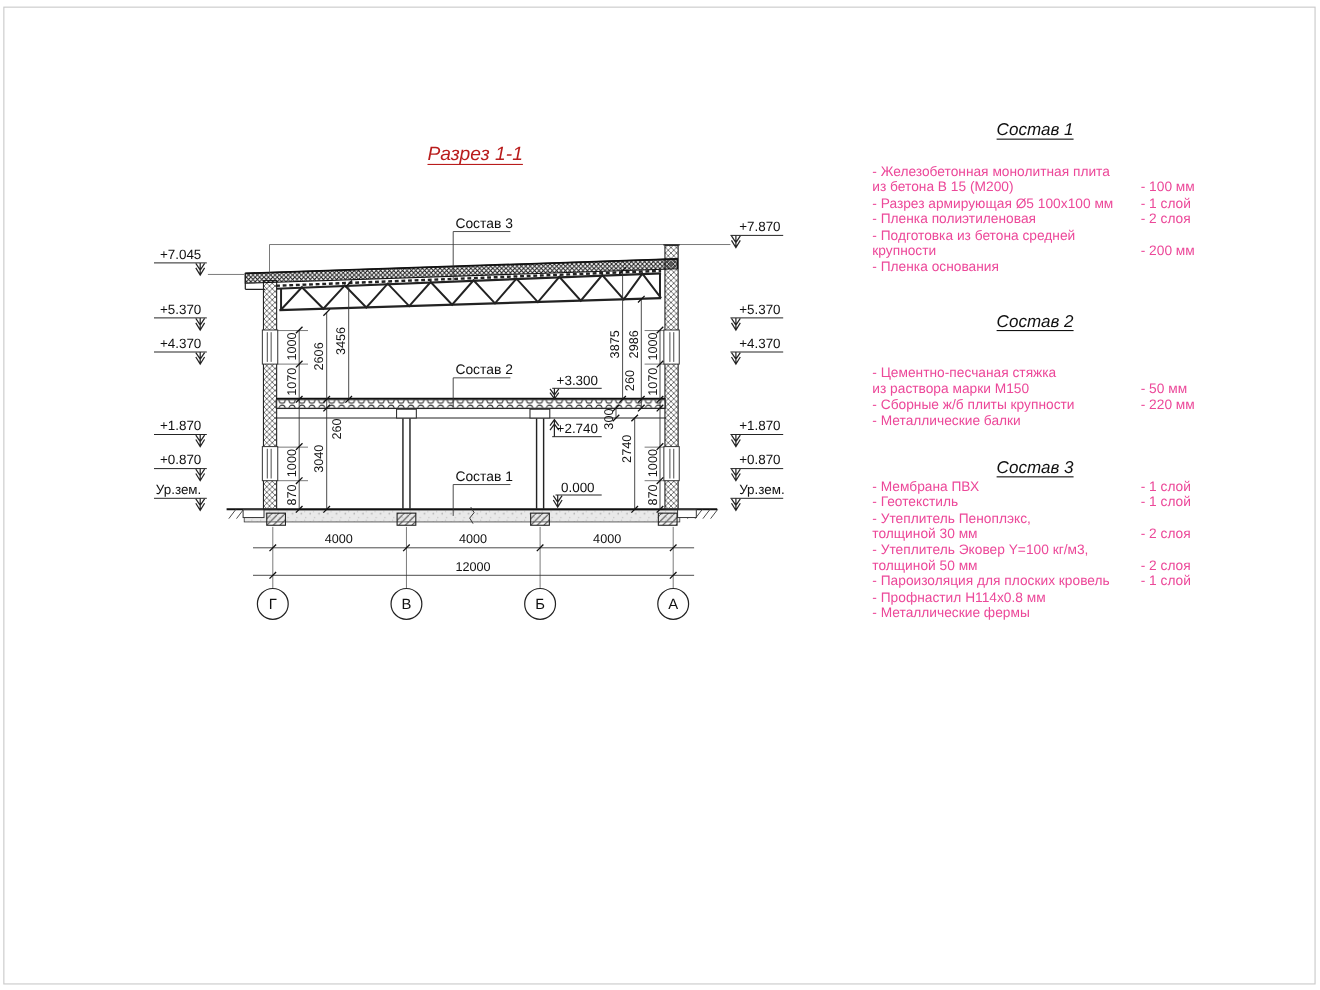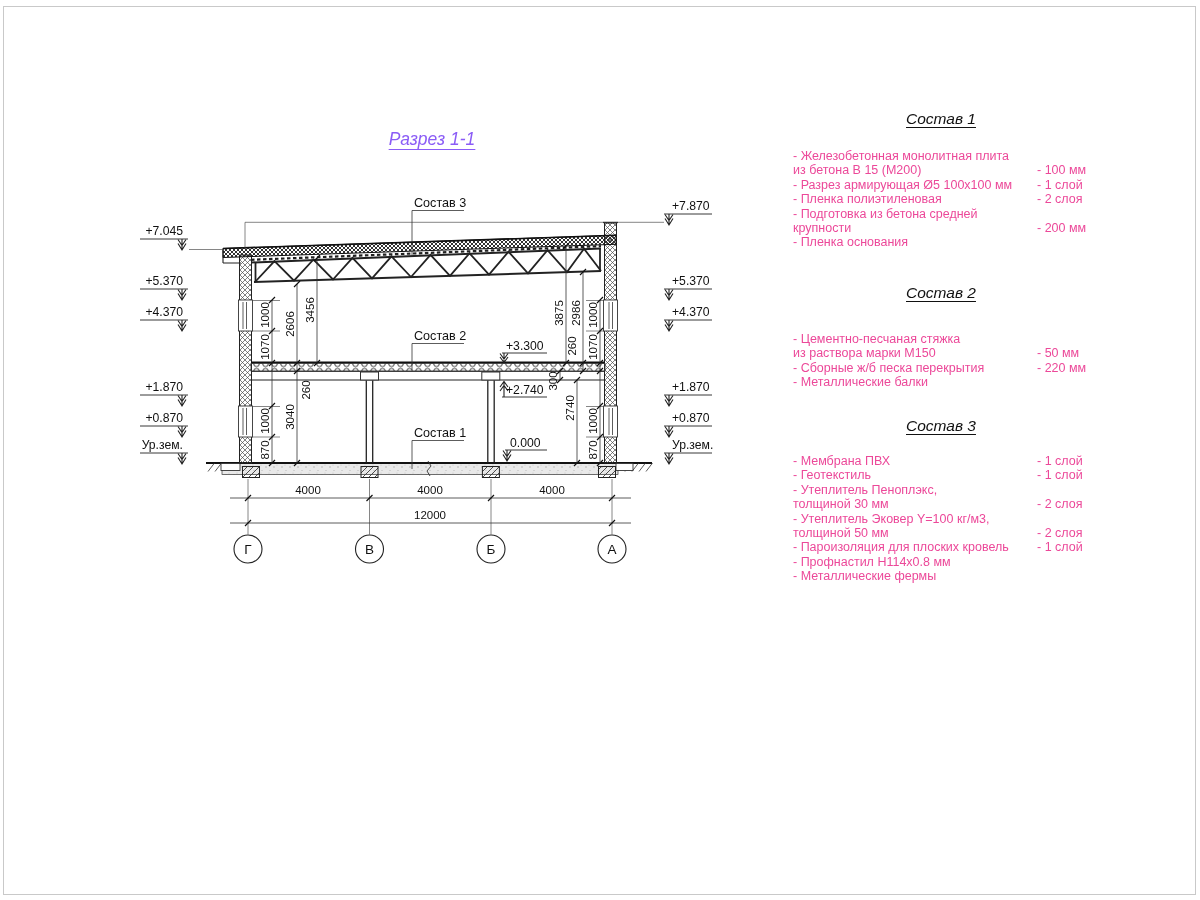--- a/index.html
+++ b/index.html
@@ -1,20 +1,20 @@
 <!DOCTYPE html>
 <html><head>
 <meta charset="utf-8">
 <style>
   html,body{margin:0;padding:0;background:#fff;}
   #page{position:relative;width:1200px;height:900px;background:#fff;overflow:hidden;
         font-family:"Liberation Sans",sans-serif;color:#111;}
   #frame{position:absolute;left:3px;top:6px;right:4px;bottom:5px;border:1px solid #c9c9c9;pointer-events:none;}
   #title{position:absolute;left:332px;top:129px;width:200px;text-align:center;}
-  #title span{font-style:italic;font-size:17.5px;color:#8b5cf6;text-decoration:underline;
+  #title span{font-style:italic;font-size:17.5px;color:#b91c1c;text-decoration:underline;
               text-underline-offset:4px;}
   svg{position:absolute;left:0;top:0;}
   svg text{font-family:"Liberation Sans",sans-serif;fill:#111;}
   .dtxt{font-size:11.5px;}
   .etxt{font-size:12.2px;}
   .ltxt{font-size:12.6px;}
   .atxt{font-size:13.5px;}
   
   .spec-section{position:absolute;left:780px;width:322px;}
   .spec-head{text-align:center;font-size:15.5px;font-style:italic;}
@@ -344,33 +344,33 @@
 
   <div class="spec-section" style="top:284px">
     <div class="spec-head"><span>Состав 2</span></div>
     <div class="spec-list" style="margin-top:30px">
       <div class="spec-row">
         <div class="spec-name">- Цементно-песчаная стяжка
 из раствора марки М150</div>
         <div class="spec-val">- 50 мм</div>
       </div>
       <div class="spec-row">
-        <div class="spec-name">- Сборные ж/б песка перекрытия</div>
+        <div class="spec-name">- Сборные ж/б плиты крупности</div>
         <div class="spec-val">- 220 мм</div>
       </div>
       <div class="spec-row">
         <div class="spec-name">- Металлические балки</div>
         <div class="spec-val"></div>
       </div>
     </div>
   </div>
 
   <div class="spec-section" style="top:417px">
     <div class="spec-head"><span>Состав 3</span></div>
-    <div class="spec-list" style="margin-top:19px">
+    <div class="spec-list" style="">
       <div class="spec-row">
         <div class="spec-name">- Мембрана ПВХ</div>
         <div class="spec-val">- 1 слой</div>
       </div>
       <div class="spec-row">
         <div class="spec-name">- Геотекстиль</div>
         <div class="spec-val">- 1 слой</div>
       </div>
       <div class="spec-row">
         <div class="spec-name">- Утеплитель Пеноплэкс,

